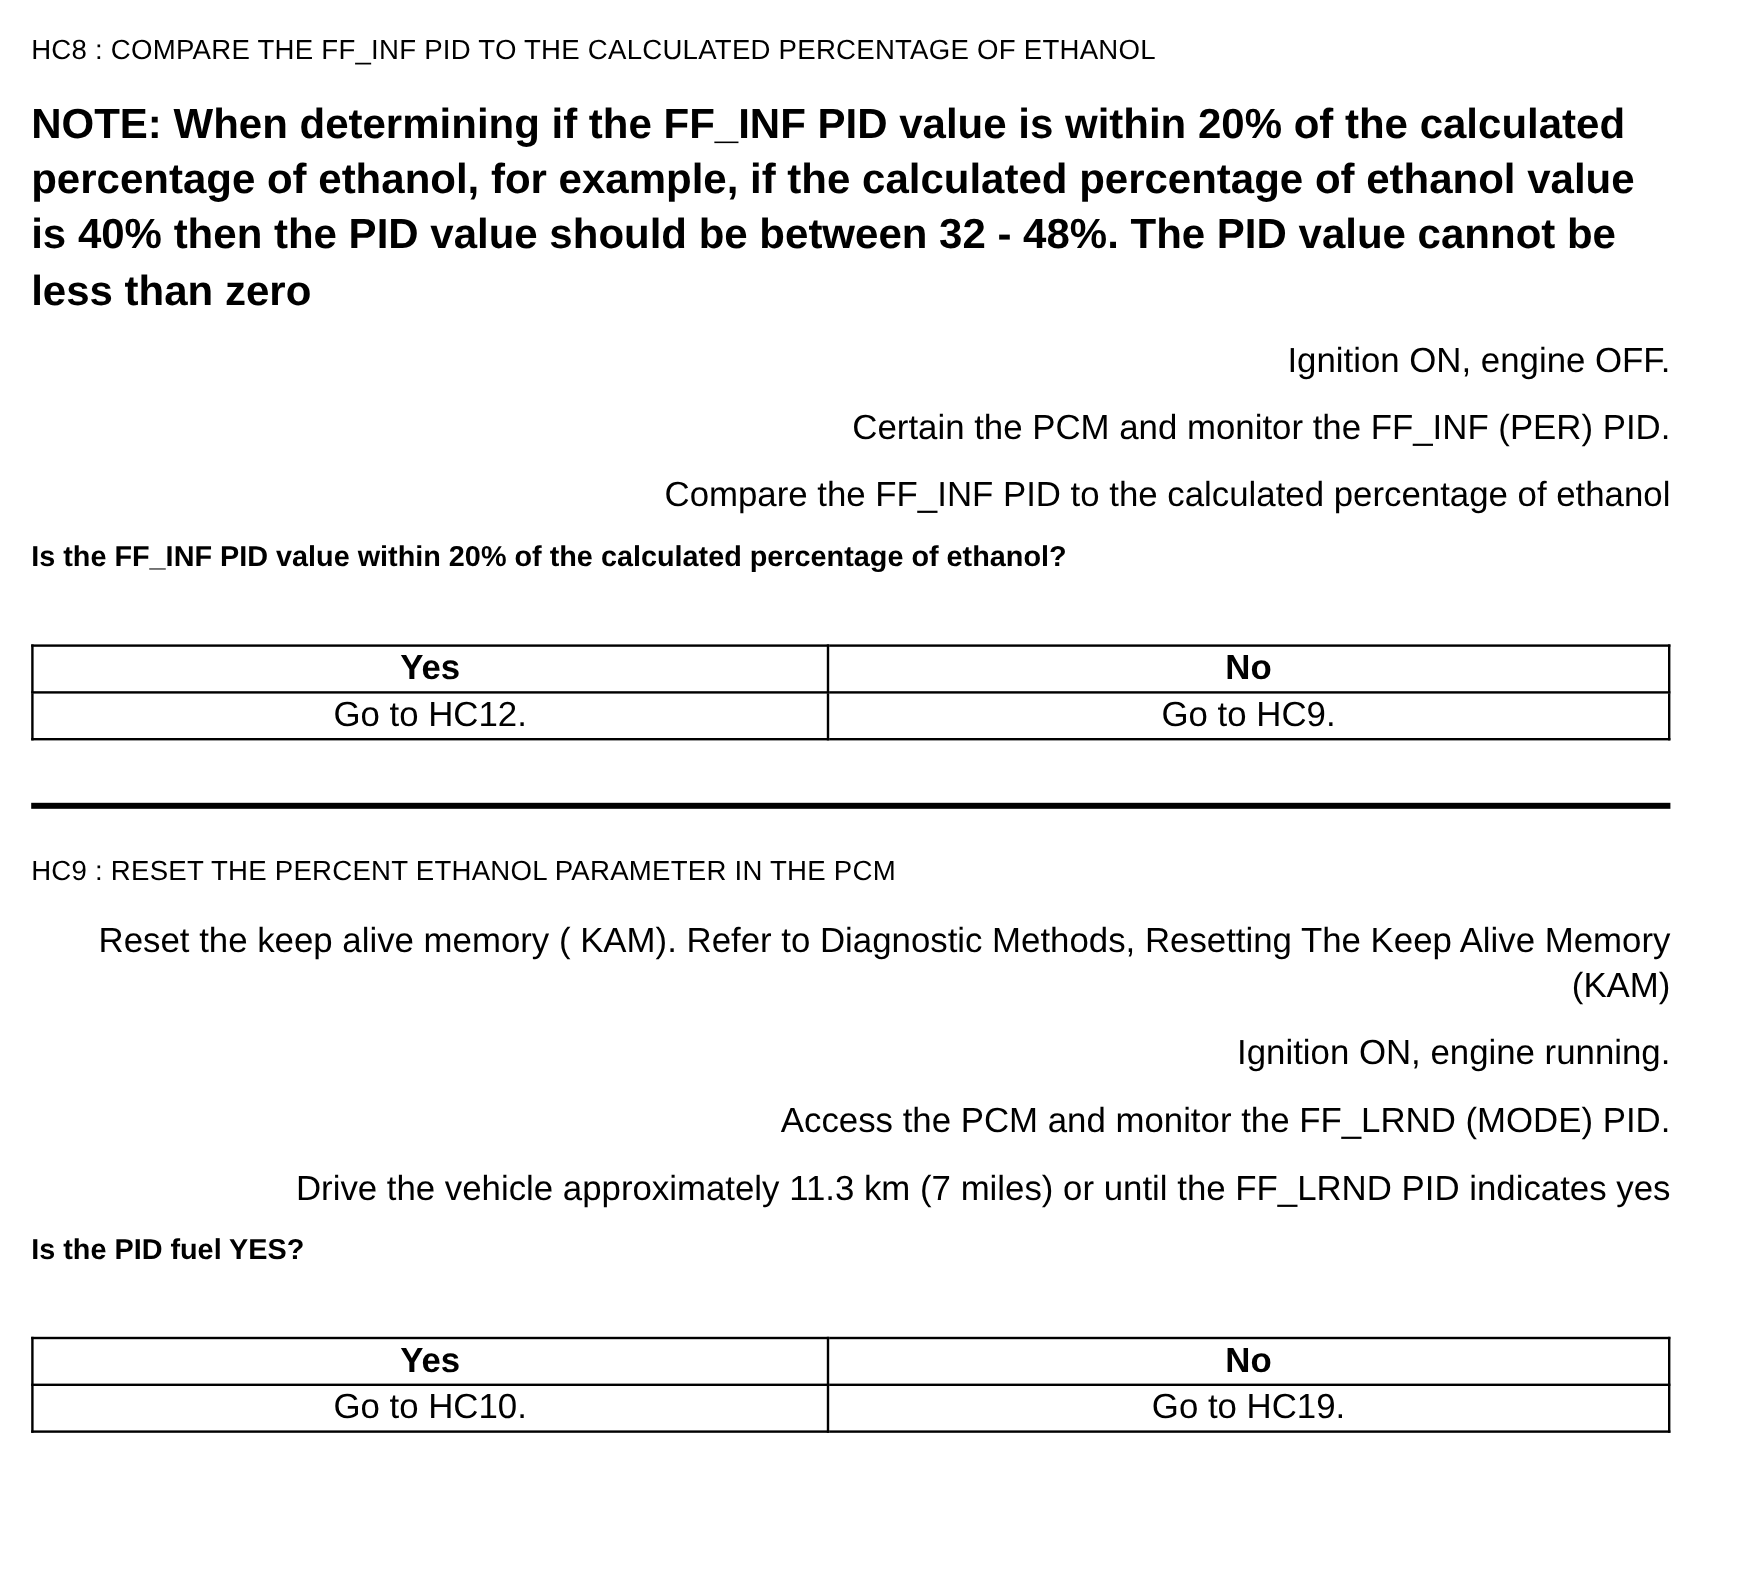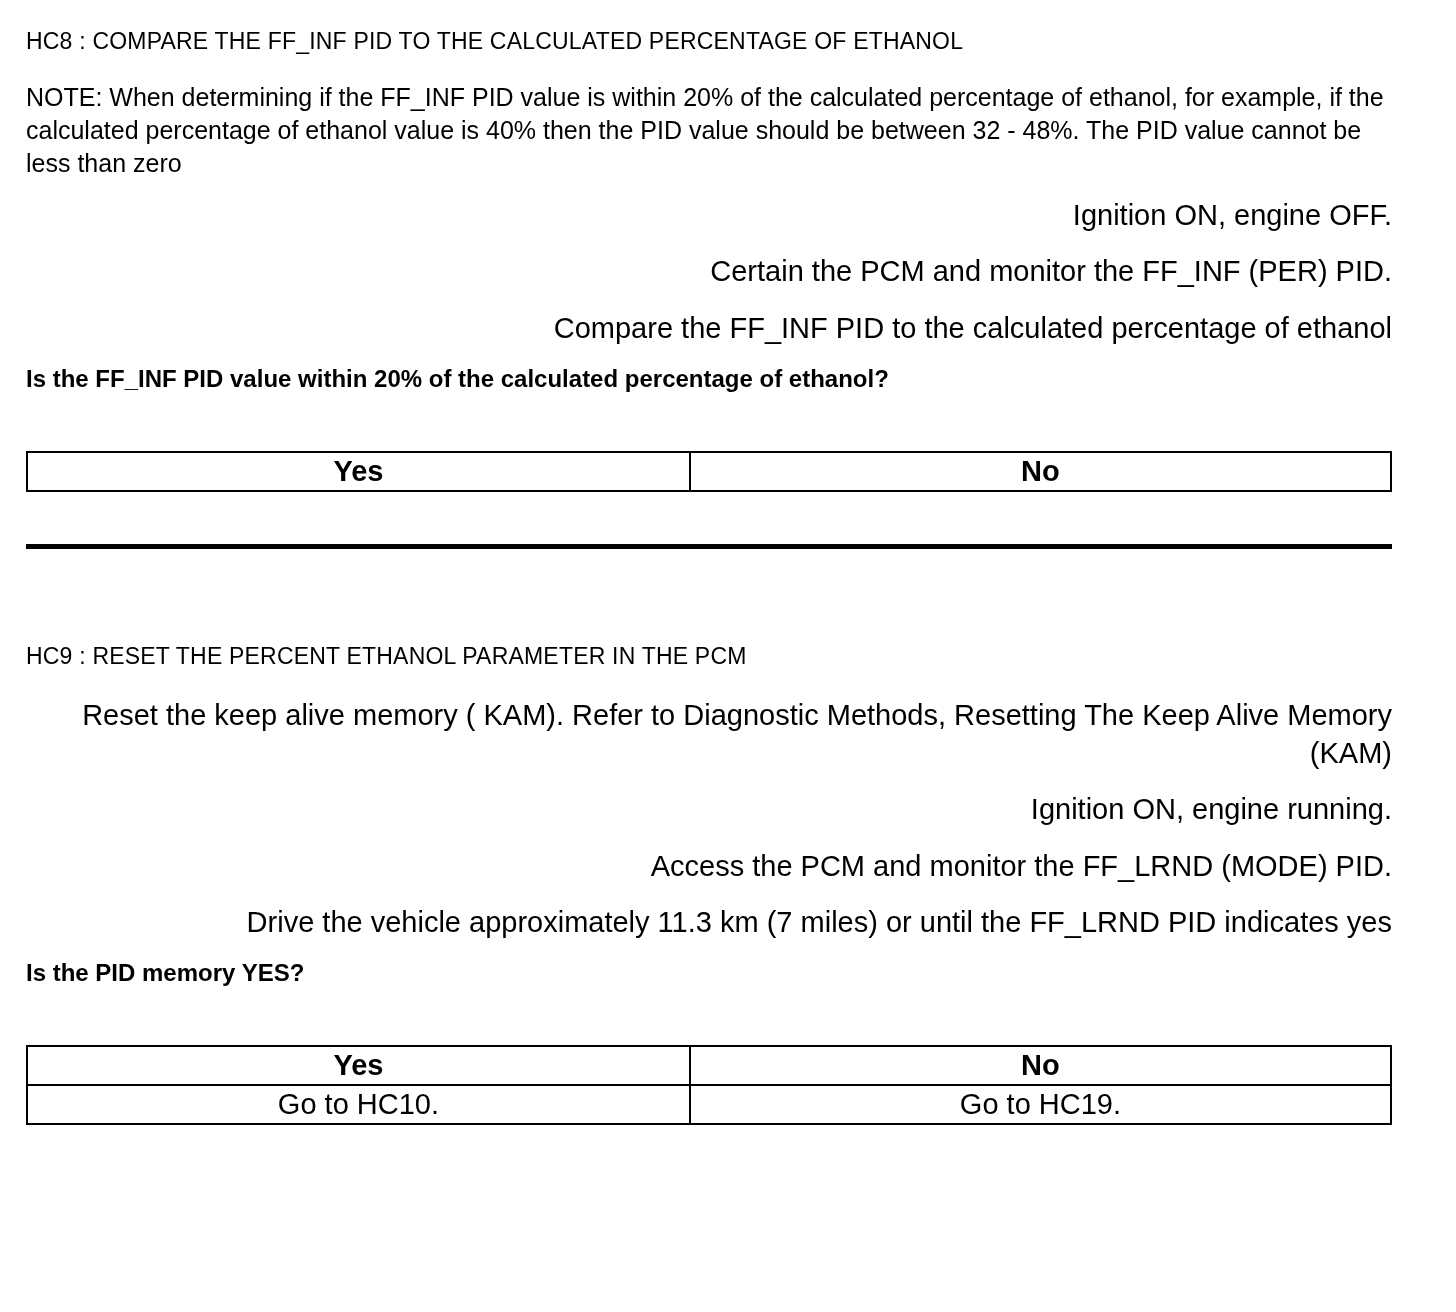--- a/index.html
+++ b/index.html
@@ -16,23 +16,24 @@
     color: #000000;
     font-family: "Liberation Sans", sans-serif;
   }
   .section-heading {
     font-size: 23px;
     font-weight: normal;
     margin: 0 0 26px 0;
     letter-spacing: 0.2px;
   }
   .note {
-    font-size: 25px;
+    font-size: 35px;
     line-height: 1.32;
     margin: 0 0 16px 0;
+    font-weight: bold;
   }
   .step {
     font-size: 29px;
     line-height: 1.32;
     margin: 0 0 18px 0;
     text-align: right;
   }
   .question {
     font-size: 24px;
     font-weight: bold;
@@ -55,21 +56,21 @@
     font-weight: bold;
   }
   .col-yes { width: 48.6%; }
   .col-no  { width: 51.4%; }
   .divider {
     height: 5px;
     background: #000000;
     margin-top: 52px;
   }
   .section-2 {
-    margin-top: 94px;
+    margin-top: 38px;
   }
 </style>
 </head>
 <body>
 
 <div class="page">
 
   <div class="section section-1">
     <h2 class="section-heading">HC8 : COMPARE THE FF_INF  PID TO THE CALCULATED PERCENTAGE OF ETHANOL</h2>
 
@@ -84,36 +85,40 @@
     <table class="answer-table">
       <colgroup>
         <col class="col-yes">
         <col class="col-no">
       </colgroup>
       <tbody>
           <tr>
         <th>Yes</th>
         <th>No</th>
       </tr>
+      <tr>
+        <td>Go to HC12.</td>
+        <td>Go to HC9.</td>
+      </tr>
     </tbody>
       </table>
 
     <div class="divider"></div>
   </div>
 
   <div class="section section-2">
     <h2 class="section-heading">HC9 : RESET THE PERCENT ETHANOL PARAMETER IN THE PCM</h2>
 
 
     <p class="step">Reset the keep alive memory ( KAM). Refer to Diagnostic Methods, Resetting The Keep Alive Memory  (KAM)</p>
     <p class="step">Ignition ON, engine running.</p>
     <p class="step">Access the PCM and monitor the  FF_LRND (MODE) PID.</p>
     <p class="step">Drive the vehicle approximately 11.3 km (7 miles) or until the FF_LRND PID indicates yes</p>
 
-    <p class="question">Is the PID memory YES?</p>
+    <p class="question">Is the PID fuel YES?</p>
 
     <table class="answer-table">
       <colgroup>
         <col class="col-yes">
         <col class="col-no">
       </colgroup>
       <tbody>
           <tr>
         <th>Yes</th>
         <th>No</th>

